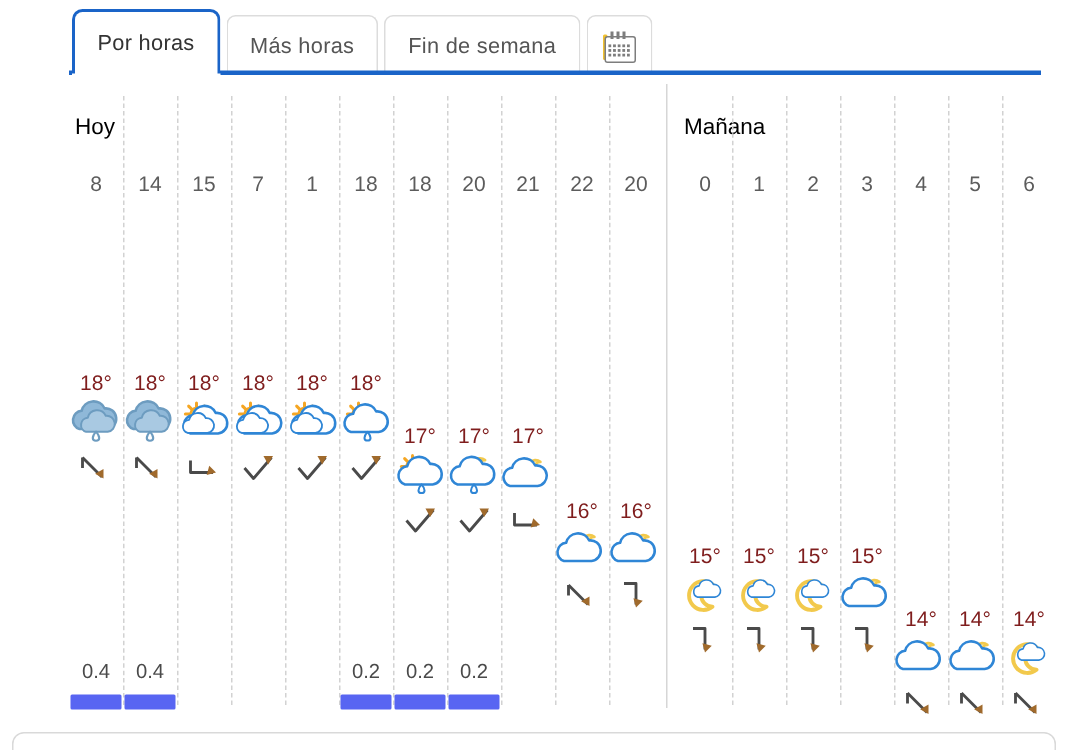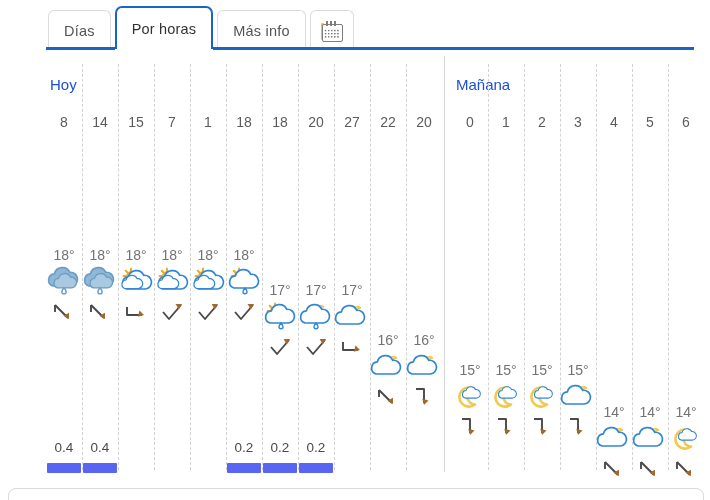--- a/index.html
+++ b/index.html
@@ -40,56 +40,56 @@
   .calglyph .body{position:absolute;left:1px;top:3px;width:19px;height:16px;border:1.4px solid #7d7d7d;border-radius:2px;background:#fff;}
   .calglyph .lead{position:absolute;left:0px;top:2px;width:3px;height:17px;background:#f2c230;border-radius:1px;}
   .calglyph .tick{position:absolute;top:0px;width:1.6px;height:5px;background:#7d7d7d;}
   .calglyph .dots{position:absolute;left:3px;top:8px;width:15px;height:9px;
      background-image:radial-gradient(#7d7d7d 45%,transparent 46%);
      background-size:3.1px 3.1px;}
 
   
   .panel{position:absolute;left:0;top:52px;width:710px;height:430px;}
 
-  .daylabel{position:absolute;font-size:15px;color:#1d4ed8;}
+  .daylabel{position:absolute;font-size:15px;color:#000000;}
   .daydivider{position:absolute;top:4px;width:1px;background:#d6d6d6;}
 
   .col{position:absolute;top:0;width:36px;height:430px;}
   .col .vline{position:absolute;left:0;top:12px;width:0;height:406px;border-left:1px dashed #d2d2d2;}
   .col .hour{position:absolute;top:62px;left:0;width:36px;text-align:center;font-size:14px;color:#5c5c5c;}
-  .col .temp{position:absolute;left:0;width:36px;text-align:center;font-size:14px;color:#737373;}
+  .col .temp{position:absolute;left:0;width:36px;text-align:center;font-size:14px;color:#7f1d1d;}
   .col .wicon{position:absolute;left:0;width:36px;height:30px;}
   .col .wind{position:absolute;left:0;width:36px;height:26px;}
   .col .prec{position:absolute;left:0;width:36px;text-align:center;font-size:13.5px;color:#4a4a4a;top:388px;}
   .col .bar{position:absolute;left:1px;width:34px;height:10px;border-radius:1px;top:411px;}
 
   svg{display:block;overflow:visible;}
 
   .bottomcard{position:absolute;left:8px;top:488px;width:694px;height:40px;
       border:1px solid #d9d9d9;border-radius:8px 8px 0 0;background:#fff;}
 </style>
 </head>
 <body>
 
 <div class="tabbar">
   <div class="tabline"></div>
   <div class="tabs">
 
-    <div class="tab">
-      <span>Días</span>
-    </div>
 
     <div class="tab active">
       <span>Por horas</span>
     </div>
 
     <div class="tab">
-      <span>Más info</span>
+      <span>Más horas</span>
     </div>
 
+    <div class="tab">
+      <span>Fin de semana</span>
+    </div>
 
     <div class="tab icontab">
       <span class="calglyph">
         <span class="lead"></span>
         <span class="body"></span>
         <span class="tick" style="left:5px"></span>
         <span class="tick" style="left:9px"></span>
         <span class="tick" style="left:13px"></span>
         <span class="dots"></span>
       </span>
@@ -341,21 +341,21 @@
           <svg width="36" height="26" viewBox="0 0 36 26">
             <polyline points="9,13 15,20 27,6" fill="none" stroke="#4a4a4a" stroke-width="1.9" stroke-linejoin="round"></polyline>
             <path d="M 28 5 l -6.2 1.7 l 1.7 -6.2 Z" transform="rotate(-45 28 5)" fill="#a06a2c"></path>
           </svg>
         </div>
         <div class="prec">0.2</div>
         <div class="bar" style="background: rgb(88, 101, 242);"></div>
       </div>
       <div class="col" style="left: 334px;">
         <div class="vline"></div>
-        <div class="hour">27</div>
+        <div class="hour">21</div>
         <div class="temp" style="top: 230px;">17°</div>
         <div class="wicon" style="top: 250px;">
           <svg width="36" height="32" viewBox="0 0 36 32">
             <path d="M 26.224 5.944
             a 5.2 5.2 0 1 0 0.05 8.112
             a 3.848 3.848 0 1 1 -0.05 -8.112 Z" fill="none" stroke="#f2c94c" stroke-width="1.9" stroke-linejoin="round"></path>
             <path d="M 6 22
              a 6.2 6.2 0 0 1 1.4 -12.1
              a 8.2 8.2 0 0 1 15.4 -1.6
              a 6 6 0 0 1 1.6 13.7 Z" fill="#fff" stroke="#2f86d6" stroke-width="1.7" stroke-linejoin="round"></path>

